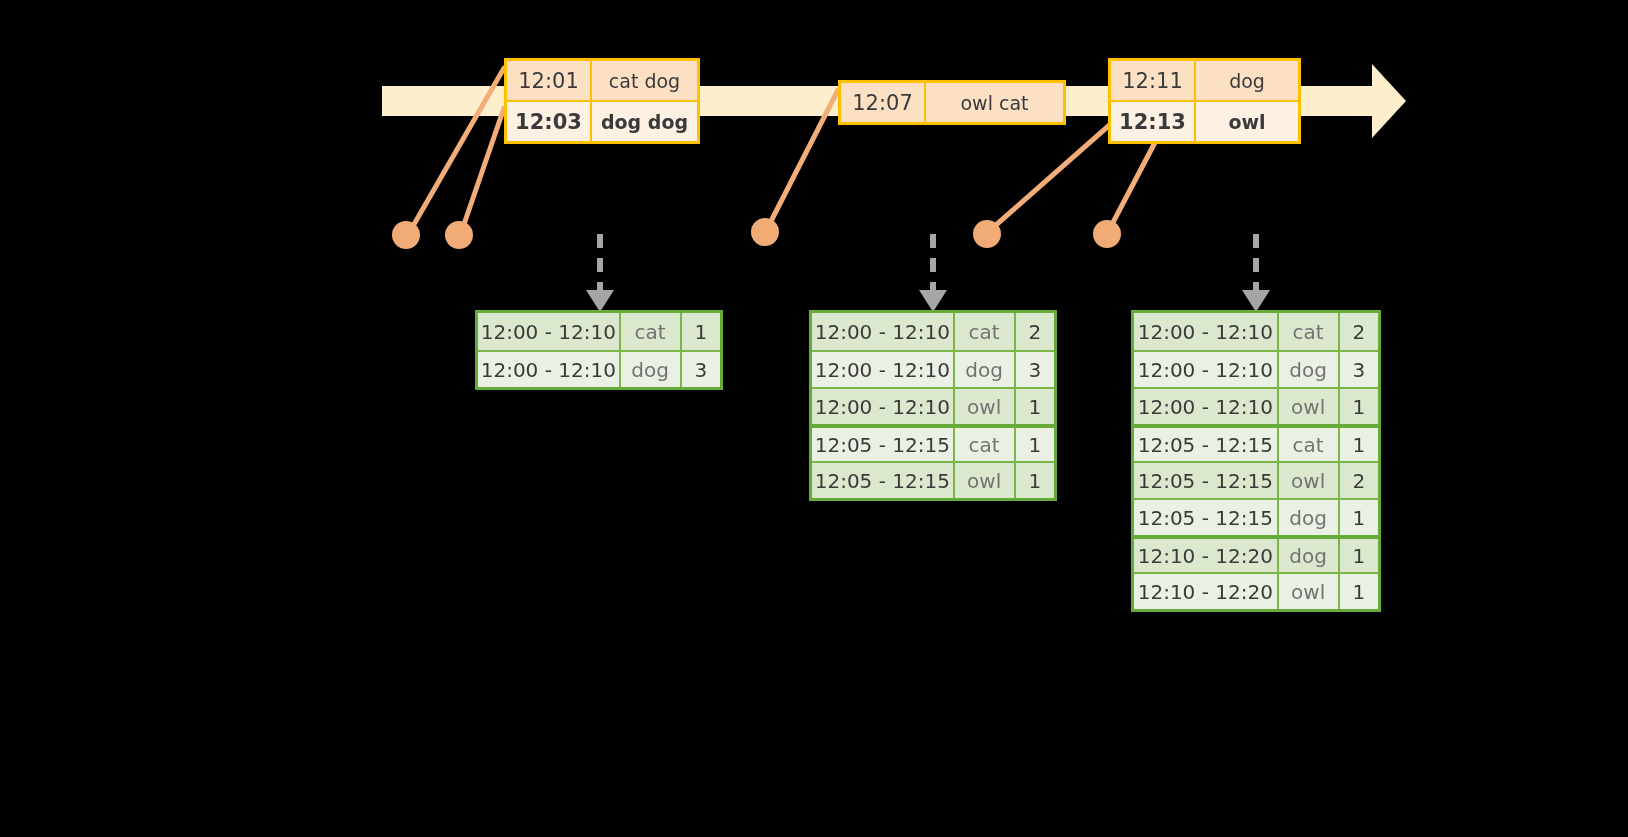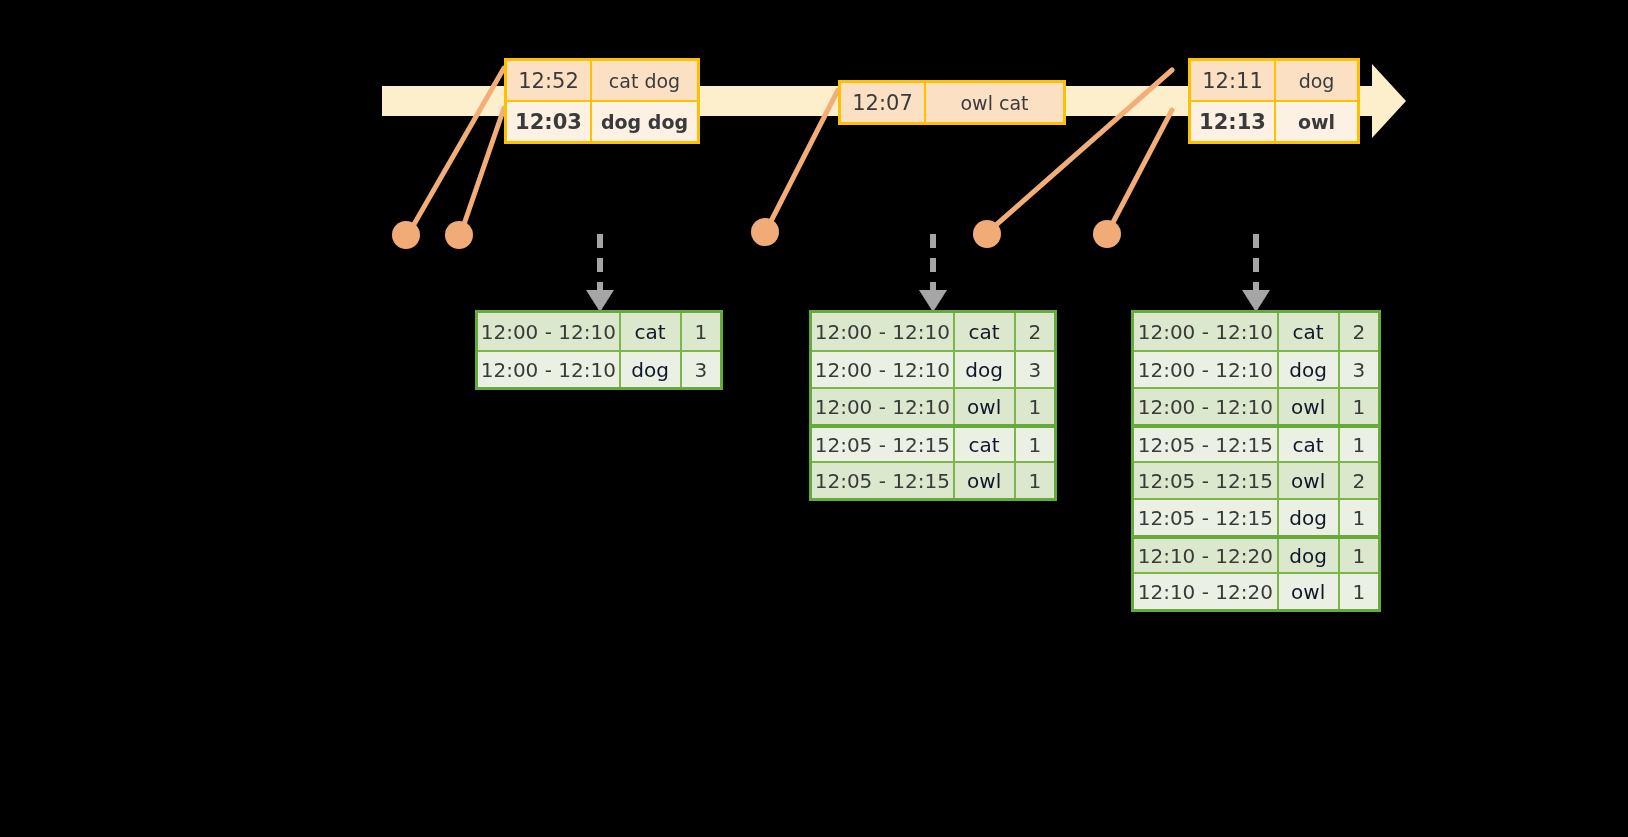--- a/index.html
+++ b/index.html
@@ -85,21 +85,21 @@
     font-size: 20px;
     color: #3a3a3a;
     border-right: 2px solid #7CB648;
     box-sizing: border-box;
   }
   .rt-key {
     display: flex;
     align-items: center;
     justify-content: center;
     font-size: 20px;
-    color: #0f172a;
+    color: #737373;
     border-right: 2px solid #7CB648;
     box-sizing: border-box;
   }
   .rt-cnt {
     display: flex;
     align-items: center;
     justify-content: center;
     font-size: 20px;
     color: #3a3a3a;
     box-sizing: border-box;
@@ -145,37 +145,37 @@
       </g>
       <g>
         <line x1="1256" y1="234" x2="1256" y2="292" stroke-dasharray="14,10"></line>
         <polygon points="1242,290 1270,290 1256,312" stroke="none"></polygon>
       </g>
     </g>
   </svg>
 
   <div class="event-box" style="left:504px; top:58px; width:196px;">
     <div class="event-row tone-a">
-      <div class="ev-time">12:52</div>
+      <div class="ev-time">12:01</div>
       <div class="ev-words">cat dog</div>
     </div>
     <div class="event-row tone-b">
       <div class="ev-time">12:03</div>
       <div class="ev-words">dog dog</div>
     </div>
   </div>
 
   <div class="event-box" style="left:838px; top:80px; width:228px;">
     <div class="event-row tone-a">
       <div class="ev-time">12:07</div>
       <div class="ev-words">owl cat</div>
     </div>
   </div>
 
-  <div class="event-box" style="left:1188px; top:58px; width:172px;">
+  <div class="event-box" style="left:1108px; top:58px; width:193px;">
     <div class="event-row tone-a">
       <div class="ev-time">12:11</div>
       <div class="ev-words">dog</div>
     </div>
     <div class="event-row tone-b">
       <div class="ev-time">12:13</div>
       <div class="ev-words">owl</div>
     </div>
   </div>
 

